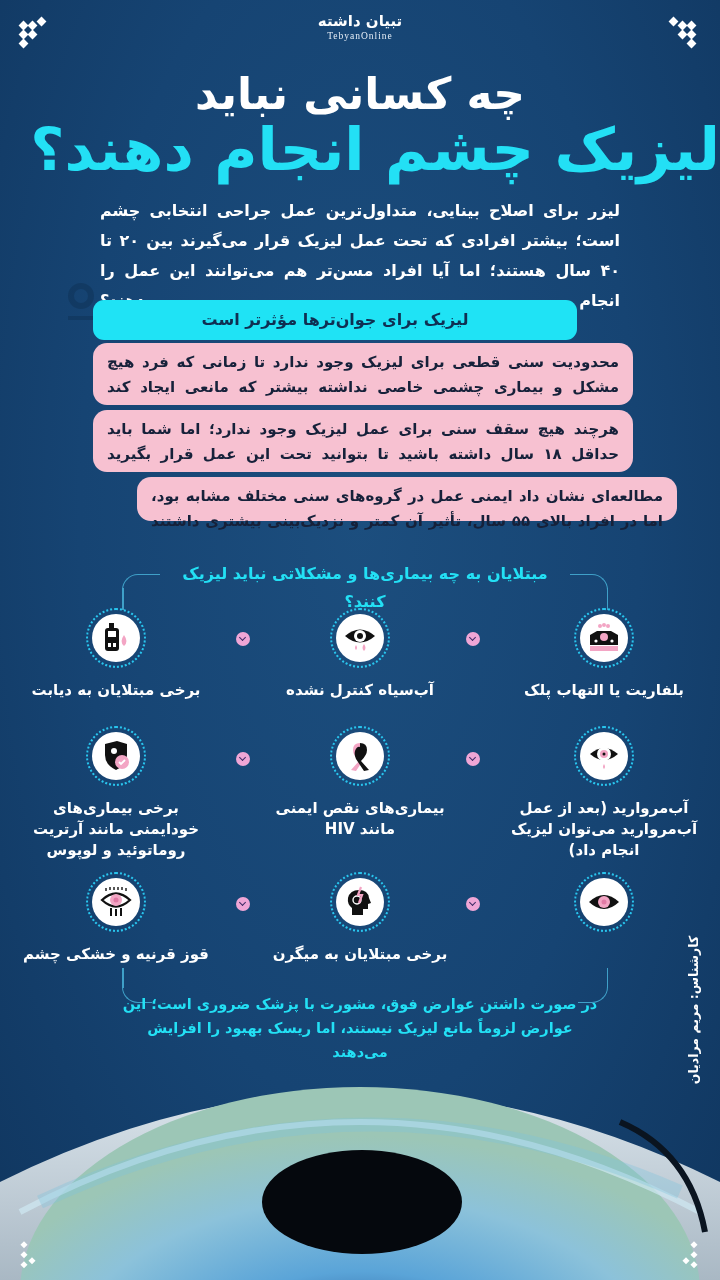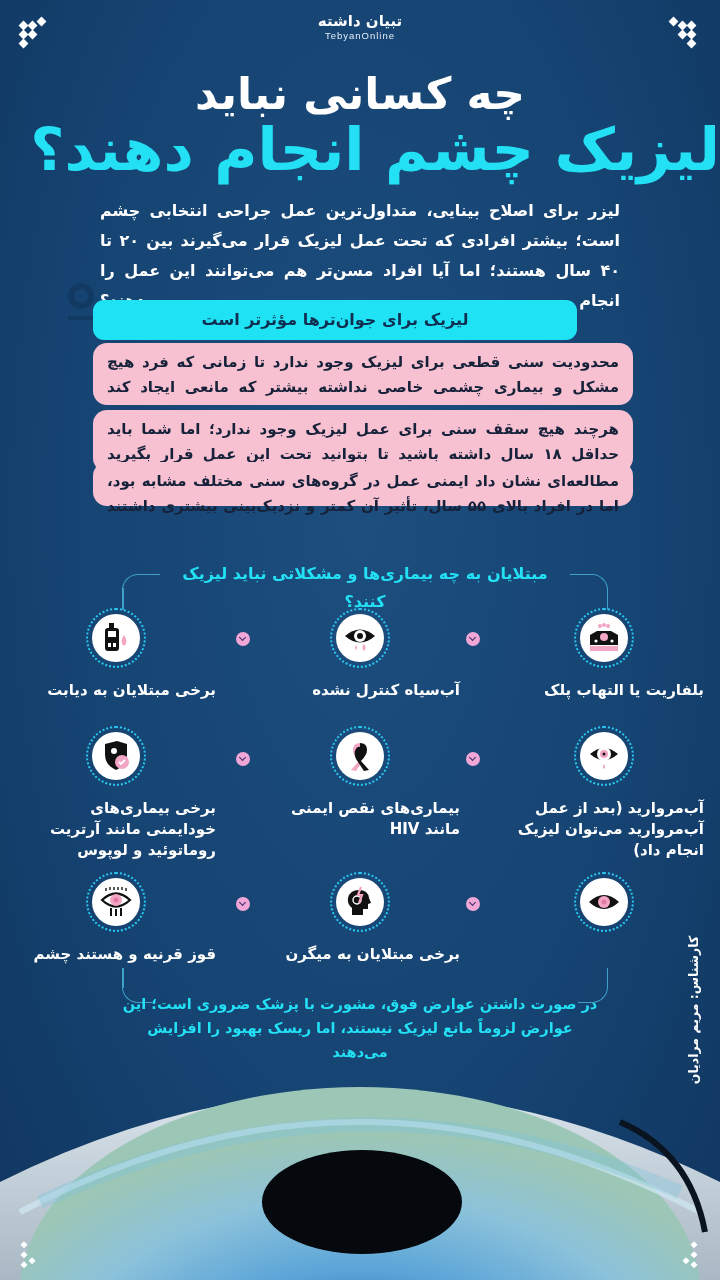--- a/index.html
+++ b/index.html
@@ -11,46 +11,46 @@
       position: relative;
       direction: rtl;
     }
     .corner-dots { position: absolute; width: 30px; height: 30px; }
     .corner-dots i { position: absolute; width: 7px; height: 7px; background: #fff; transform: rotate(45deg); }
     .cd-tl { left: 20px; top: 18px; }
     .cd-tr { right: 20px; top: 18px; }
 
     .logo { position: absolute; top: 12px; left: 0; width: 720px; text-align: center; }
     .logo-fa { font-size: 15px; font-weight: bold; color: #fff; line-height: 18px; }
-    .logo-en { font-family: Liberation Sans, sans-serif; font-size: 9.5px; letter-spacing: 1px; color: #e6eef7; direction: ltr; line-height: 12px; }
+    .logo-en { font-family: Liberation Serif, serif; font-size: 9.5px; letter-spacing: 1px; color: #e6eef7; direction: ltr; line-height: 12px; }
 
     .title1 { position: absolute; top: 66px; left: 0; width: 720px; text-align: center; font-size: 44px; font-weight: bold; color: #fff; line-height: 56px; }
     .title2 { position: absolute; top: 122px; left: 0; width: 720px; text-align: right; font-size: 59px; font-weight: bold; color: #23e0f5; line-height: 56px; }
 
     .intro { position: absolute; top: 196px; left: 100px; width: 520px; text-align: justify; text-align-last: justify; font-size: 16px; font-weight: bold; line-height: 30px; color: #fff; }
 
     .side-watermark { position: absolute; left: 64px; top: 282px; width: 34px; height: 50px; opacity: 0.35; }
 
     .cyan-bar { position: absolute; top: 300px; left: 93px; width: 484px; height: 40px; background: #1fe3f5; border-radius: 11px; color: #0f2f52; font-size: 16px; font-weight: bold; text-align: center; line-height: 40px; }
 
     .pink-box { position: absolute; left: 93px; width: 540px; background: #f7c1d1; border-radius: 14px; color: #16213a; font-size: 15px; font-weight: bold; line-height: 25px; padding: 7px 14px; text-align: justify; text-align-last: justify; }
     .pb1 { top: 343px; height: 62px; }
     .pb2 { top: 410px; height: 62px; }
-    .pb3 { top: 462px; height: 44px; }
+    .pb3 { top: 477px; height: 44px; margin-left: 44px; }
     .frame-top-l { position: absolute; left: 122px; top: 574px; width: 38px; height: 16px; border-top: 1.5px solid #3fa0c8; border-left: 1.5px solid #3fa0c8; border-top-left-radius: 16px; }
     .frame-top-r { position: absolute; left: 570px; top: 574px; width: 38px; height: 16px; border-top: 1.5px solid #3fa0c8; border-right: 1.5px solid #3fa0c8; border-top-right-radius: 16px; }
     .frame-bot-l { position: absolute; left: 122px; top: 985px; width: 30px; height: 18px; border-bottom: 1.5px solid #3fa0c8; border-left: 1.5px solid #3fa0c8; border-bottom-left-radius: 16px; }
     .frame-bot-r { position: absolute; left: 578px; top: 985px; width: 30px; height: 18px; border-bottom: 1.5px solid #3fa0c8; border-right: 1.5px solid #3fa0c8; border-bottom-right-radius: 16px; }
 
     .section-heading { position: absolute; top: 560px; left: 160px; width: 410px; text-align: center; font-size: 16px; font-weight: bold; color: #23e0f5; line-height: 28px; background: transparent; }
 
     .item { position: absolute; width: 200px; text-align: center; }
     .icon-ring { width: 60px; height: 60px; margin: 0 auto; border-radius: 50%; border: 2.5px dotted #29c6ef; padding: 4px; }
     .icon-disc { width: 100%; height: 100%; border-radius: 50%; background: #fff; display: flex; align-items: center; justify-content: center; }
-    .item-label { margin-top: 12px; font-size: 15px; font-weight: bold; color: #fff; line-height: 21px; text-align: right; }
+    .item-label { margin-top: 12px; font-size: 15px; font-weight: bold; color: #fff; line-height: 21px; }
 
     .col-r { left: 504px; }
     .col-m { left: 260px; }
     .col-l { left: 16px; }
     .row1 { top: 608px; }
     .row2 { top: 726px; }
     .row3 { top: 872px; }
 
     .conn { position: absolute; width: 14px; height: 14px; border-radius: 50%; background: #f0a6d6; }
     .conn::after { content: ""; position: absolute; left: 4px; top: 3px; width: 4px; height: 4px; border-right: 1.6px solid #3b2a63; border-bottom: 1.6px solid #3b2a63; transform: rotate(45deg); }
@@ -240,21 +240,21 @@
       <div class="icon-disc">
     <svg width="34" height="34" viewBox="0 0 34 34">
       <path d="M7 6 L7 3 M11 5 L11 2 M15 5 L15 2 M19 5 L19 2 M23 5 L23 2 M27 6 L27 3" stroke="#111" stroke-width="1.4"></path>
       <path d="M3 15 Q17 2 31 15 Q17 28 3 15 Z" fill="none" stroke="#111" stroke-width="2.2"></path>
       <circle cx="17" cy="15" r="6" fill="#f3a5c4"></circle>
           <circle cx="17" cy="15" r="2.5" fill="#e27aa5"></circle>
       <path d="M12 23 L12 31 M17 24 L17 31 M22 23 L22 31" stroke="#111" stroke-width="2"></path>
     </svg>
   </div>
     </div>
-  <div class="item-label">قوز قرنیه و هستند چشم</div>
+  <div class="item-label">قوز قرنیه و خشکی چشم</div>
 </div>
 
 <div class="conn" style="left:466px;top:897px"></div>
 <div class="conn" style="left:236px;top:897px"></div>
 
 <div class="footnote">در صورت داشتن عوارض فوق، مشورت با پزشک ضروری است؛ این عوارض لزوماً مانع لیزیک نیستند، اما ریسک بهبود را افزایش می‌دهند</div>
 
 <div class="credit">
   <span>کارشناس: مریم مرادیان</span>
 </div>

